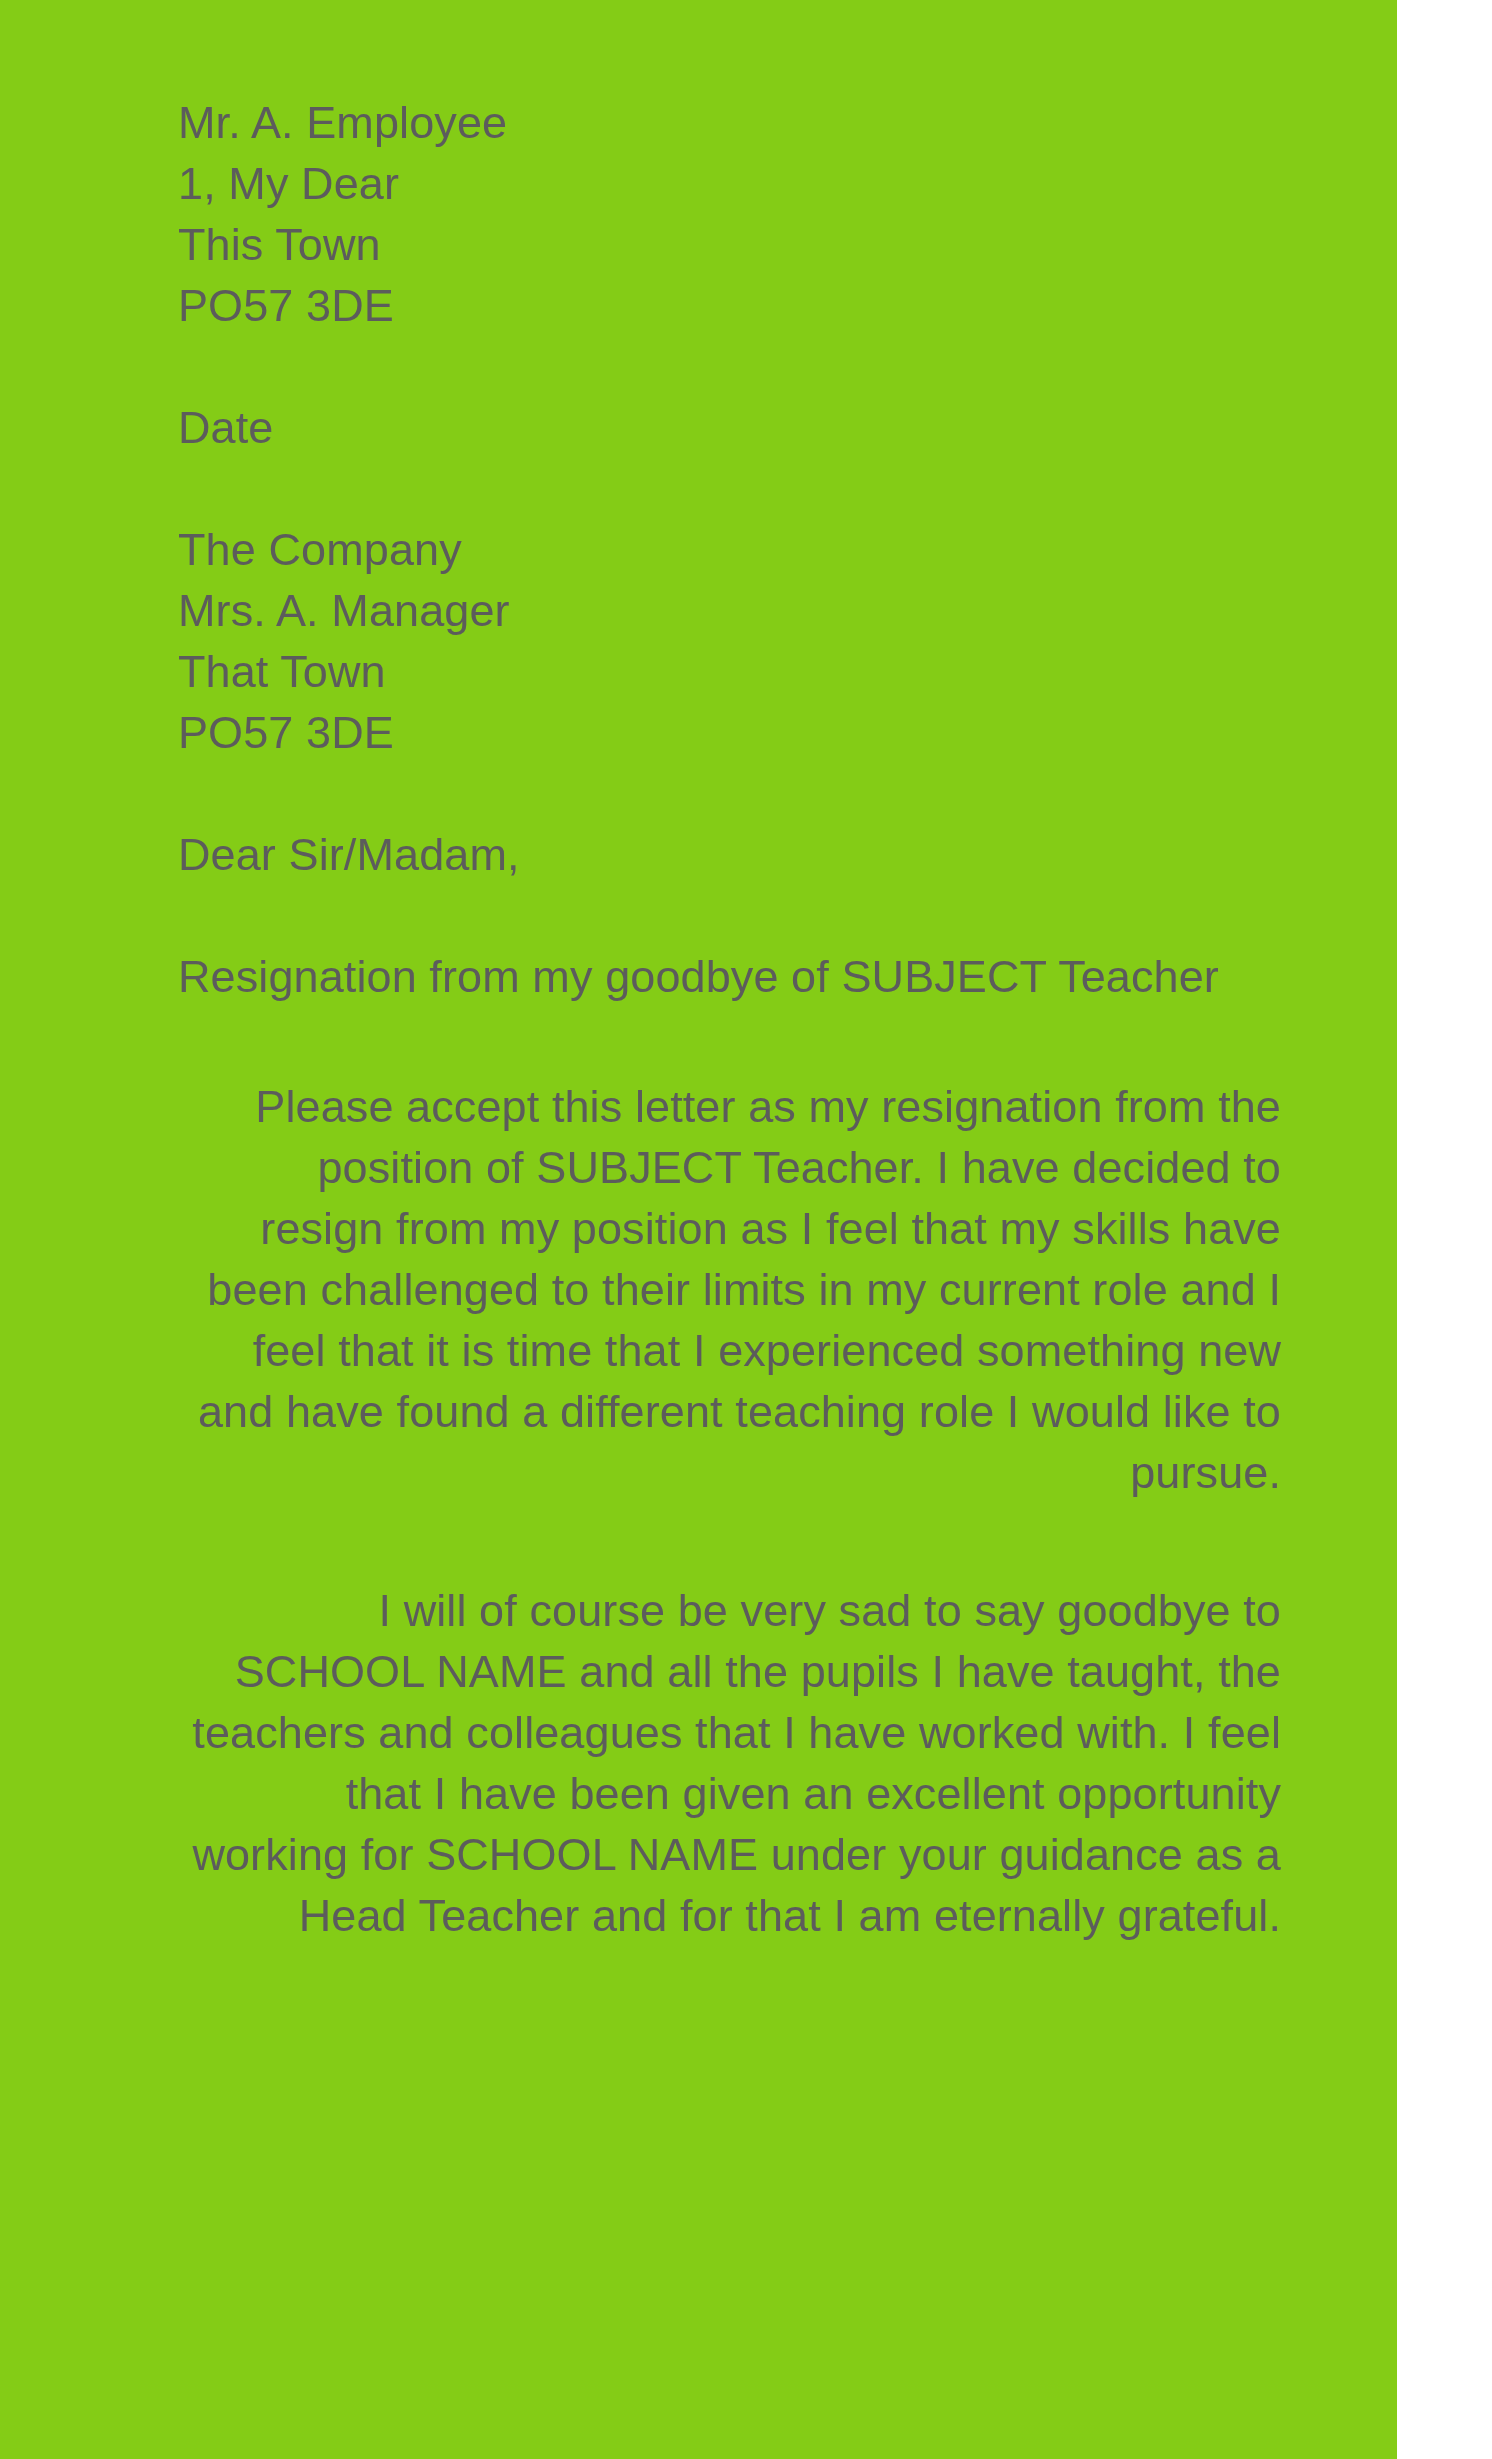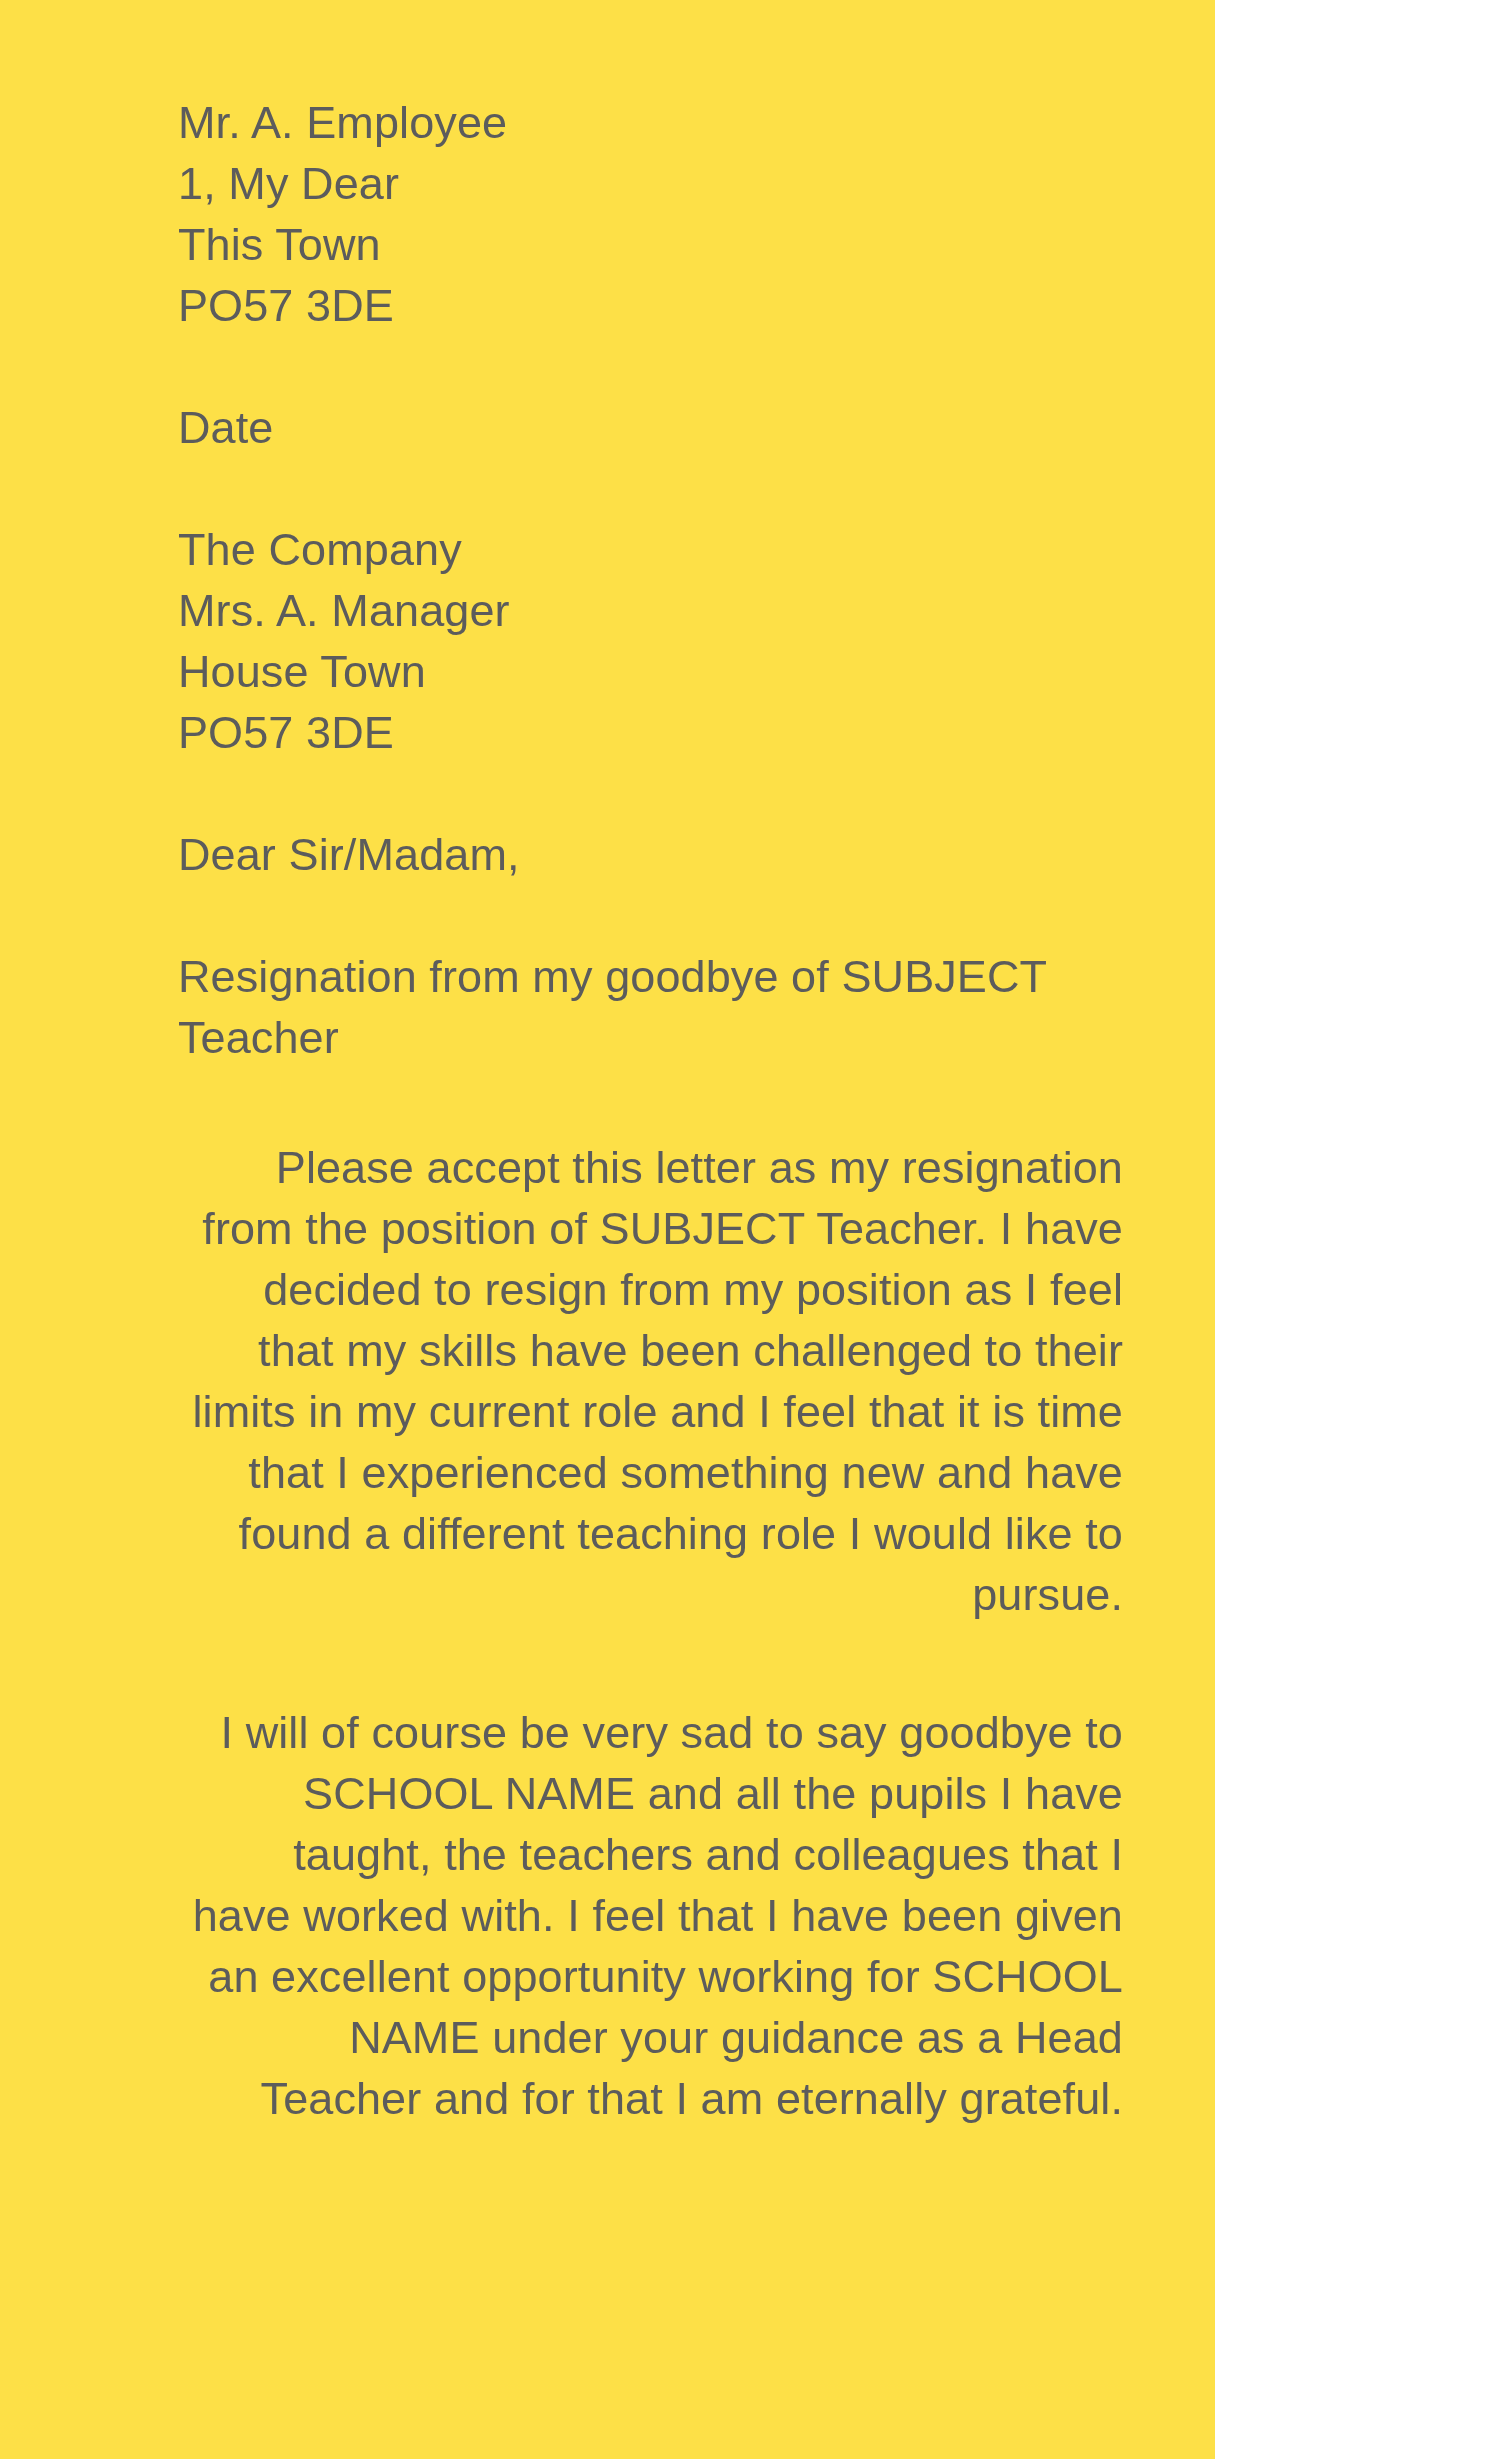--- a/index.html
+++ b/index.html
@@ -8,25 +8,25 @@
     background: #ffffff;
   }
   body {
     width: 1493px;
     height: 2459px;
     font-family: "Liberation Sans", sans-serif;
     -webkit-font-smoothing: antialiased;
   }
   .page {
     position: relative;
-    width: 1215px;
+    width: 1397px;
     height: 2459px;
-    background: #fde047;
+    background: #84cc16;
     box-sizing: border-box;
-    padding: 92px 84px 0 178px;
+    padding: 92px 108px 0 178px;
     overflow: hidden;
   }
   .doc {
     color: #5c5c5c;
     font-size: 45px;
     line-height: 61px;
     letter-spacing: 0.1px;
     max-width: 1129px;
   }
   .block {
@@ -65,21 +65,21 @@
 
     <div class="block">
       <span class="line">Date</span>
     </div>
 
     <span class="gap"></span>
 
     <div class="block">
       <span class="line">The Company</span>
       <span class="line">Mrs. A. Manager</span>
-      <span class="line">House Town</span>
+      <span class="line">That Town</span>
       <span class="line">PO57 3DE</span>
     </div>
 
     <span class="gap"></span>
 
     <div class="block">
       <span class="line">Dear Sir/Madam,</span>
     </div>
 
     <span class="gap"></span>

